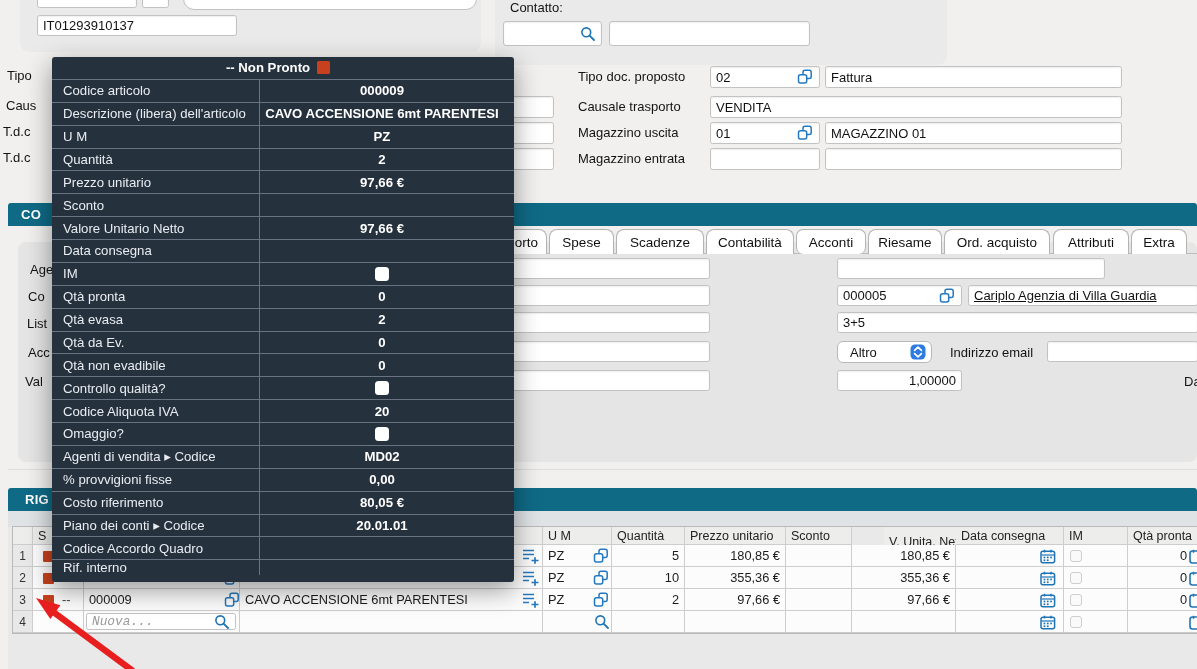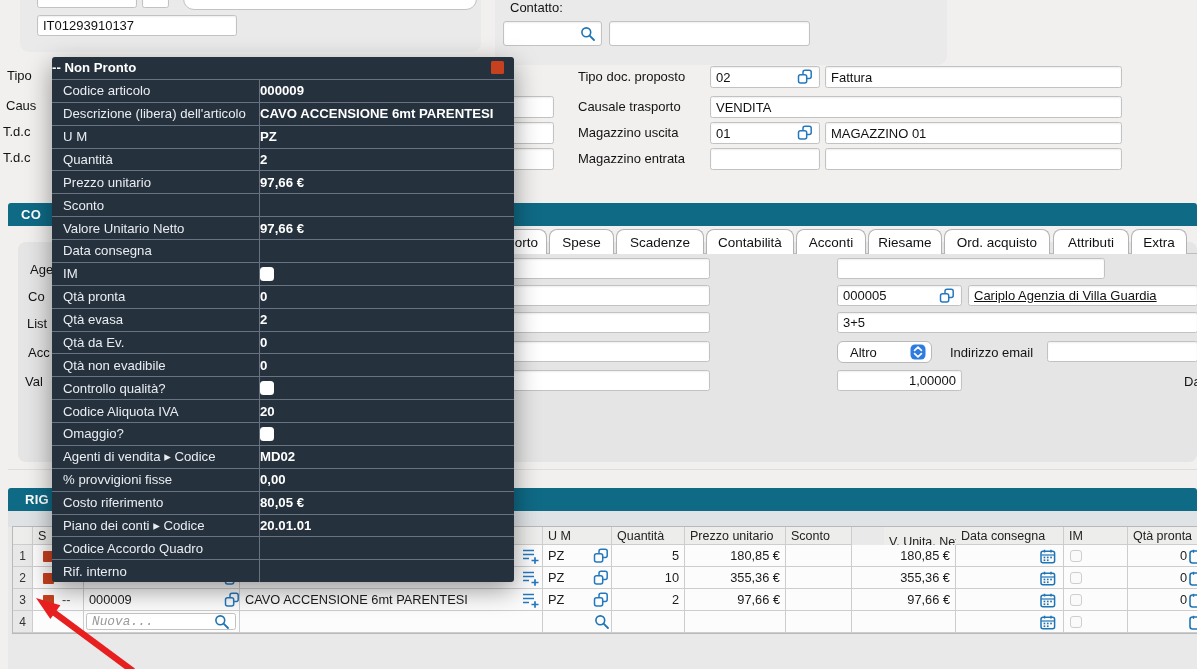--- a/index.html
+++ b/index.html
@@ -26,27 +26,27 @@
     position:absolute;top:229px;height:25px;background:#fff;border:1px solid #b3b3b3;border-bottom:none;
     border-radius:8px 8px 0 0;display:flex;align-items:center;justify-content:center;
     font-size:13.5px;color:#111;box-sizing:border-box;white-space:nowrap;
   }
   #inspector{
     position:absolute;left:52px;top:57px;width:462px;height:525px;background:#26313e;
     border-radius:3px;z-index:50;display:flex;flex-direction:column;
     box-shadow:0 8px 26px rgba(0,0,0,.4);
   }
   .insp-row{flex:1;display:flex;align-items:stretch;border-bottom:1px solid rgba(170,180,193,.5);}
-  .insp-row:last-child{border-bottom:none;}
+  .insp-row:last-child{border-bottom:none;flex-direction:column;}
   .insp-label{
     width:208px;min-width:208px;padding-left:11px;color:#e9edf2;font-size:13.2px;
     border-right:1px solid rgba(170,180,193,.5);display:flex;align-items:center;box-sizing:border-box;white-space:nowrap;
   }
   .insp-value{
-    flex:1;display:flex;align-items:center;justify-content:space-between;gap:7px;
+    flex:1;display:flex;align-items:center;justify-content:center;gap:7px;
     padding-right:10px;color:#fff;font-weight:bold;font-size:13.2px;white-space:nowrap;
   }
   .sw13{width:13px;height:13px;background:#c7411e;border-radius:1.5px;}
   .sw11{position:absolute;width:11px;height:11px;background:#c7411e;border-radius:1px;}
   .chk14{width:14px;height:14px;background:#fff;border-radius:3.5px;}
   .chk12{position:absolute;width:12px;height:12px;background:#fafafa;border:1px solid #cecece;border-radius:3px;box-sizing:border-box;}
   .gcell{
     position:absolute;box-sizing:border-box;border-right:1px solid #cdcdcd;border-bottom:1px solid #cdcdcd;
     font-size:12.8px;color:#1c1c1c;display:flex;align-items:center;background:#fcfcfc;overflow:visible;white-space:nowrap;
   }
@@ -140,21 +140,21 @@
     </div>
     <div class="tab" style="left: 549px; width: 65px;">
       <span>Spese</span>
     </div>
     <div class="tab" style="left: 616px; width: 88px;">
       <span>Scadenze</span>
     </div>
     <div class="tab" style="left: 706px; width: 88px;">
       <span>Contabilità</span>
     </div>
-    <div class="tab" style="left: 796px; width: 70px;">
+    <div class="tab" style="left: 796px; width: 70px; border-radius: 7px;">
       <span>Acconti</span>
     </div>
     <div class="tab" style="left: 868px; width: 74px;">
       <span>Riesame</span>
     </div>
     <div class="tab" style="left: 944px; width: 106px;">
       <span>Ord. acquisto</span>
     </div>
     <div class="tab" style="left: 1053px; width: 76px;">
       <span>Attributi</span>

